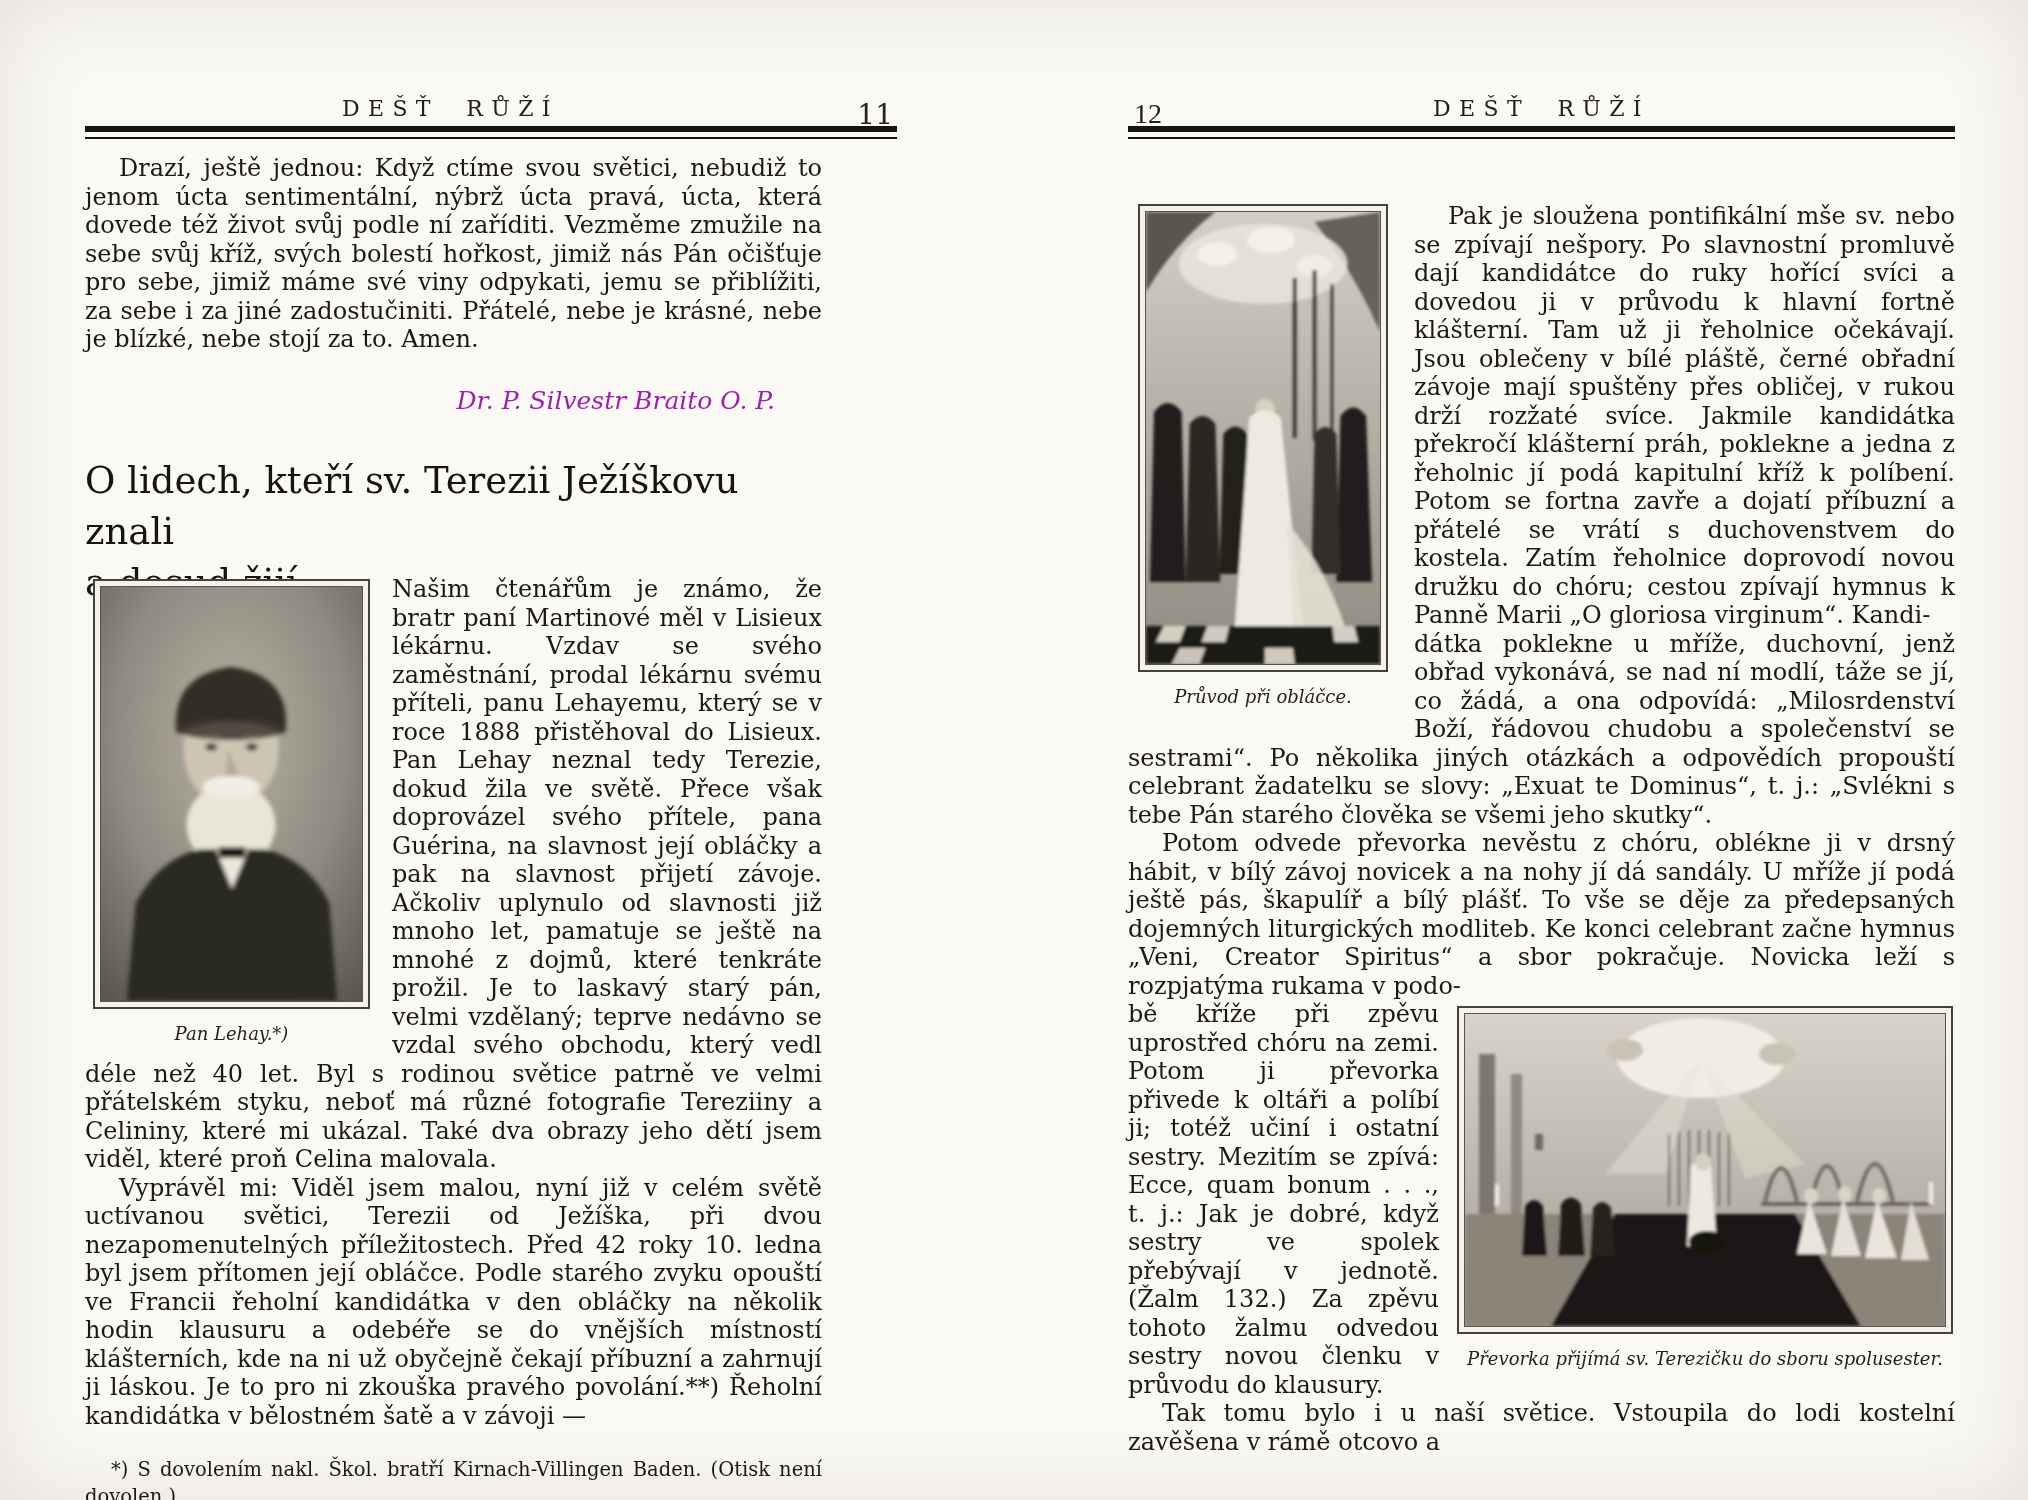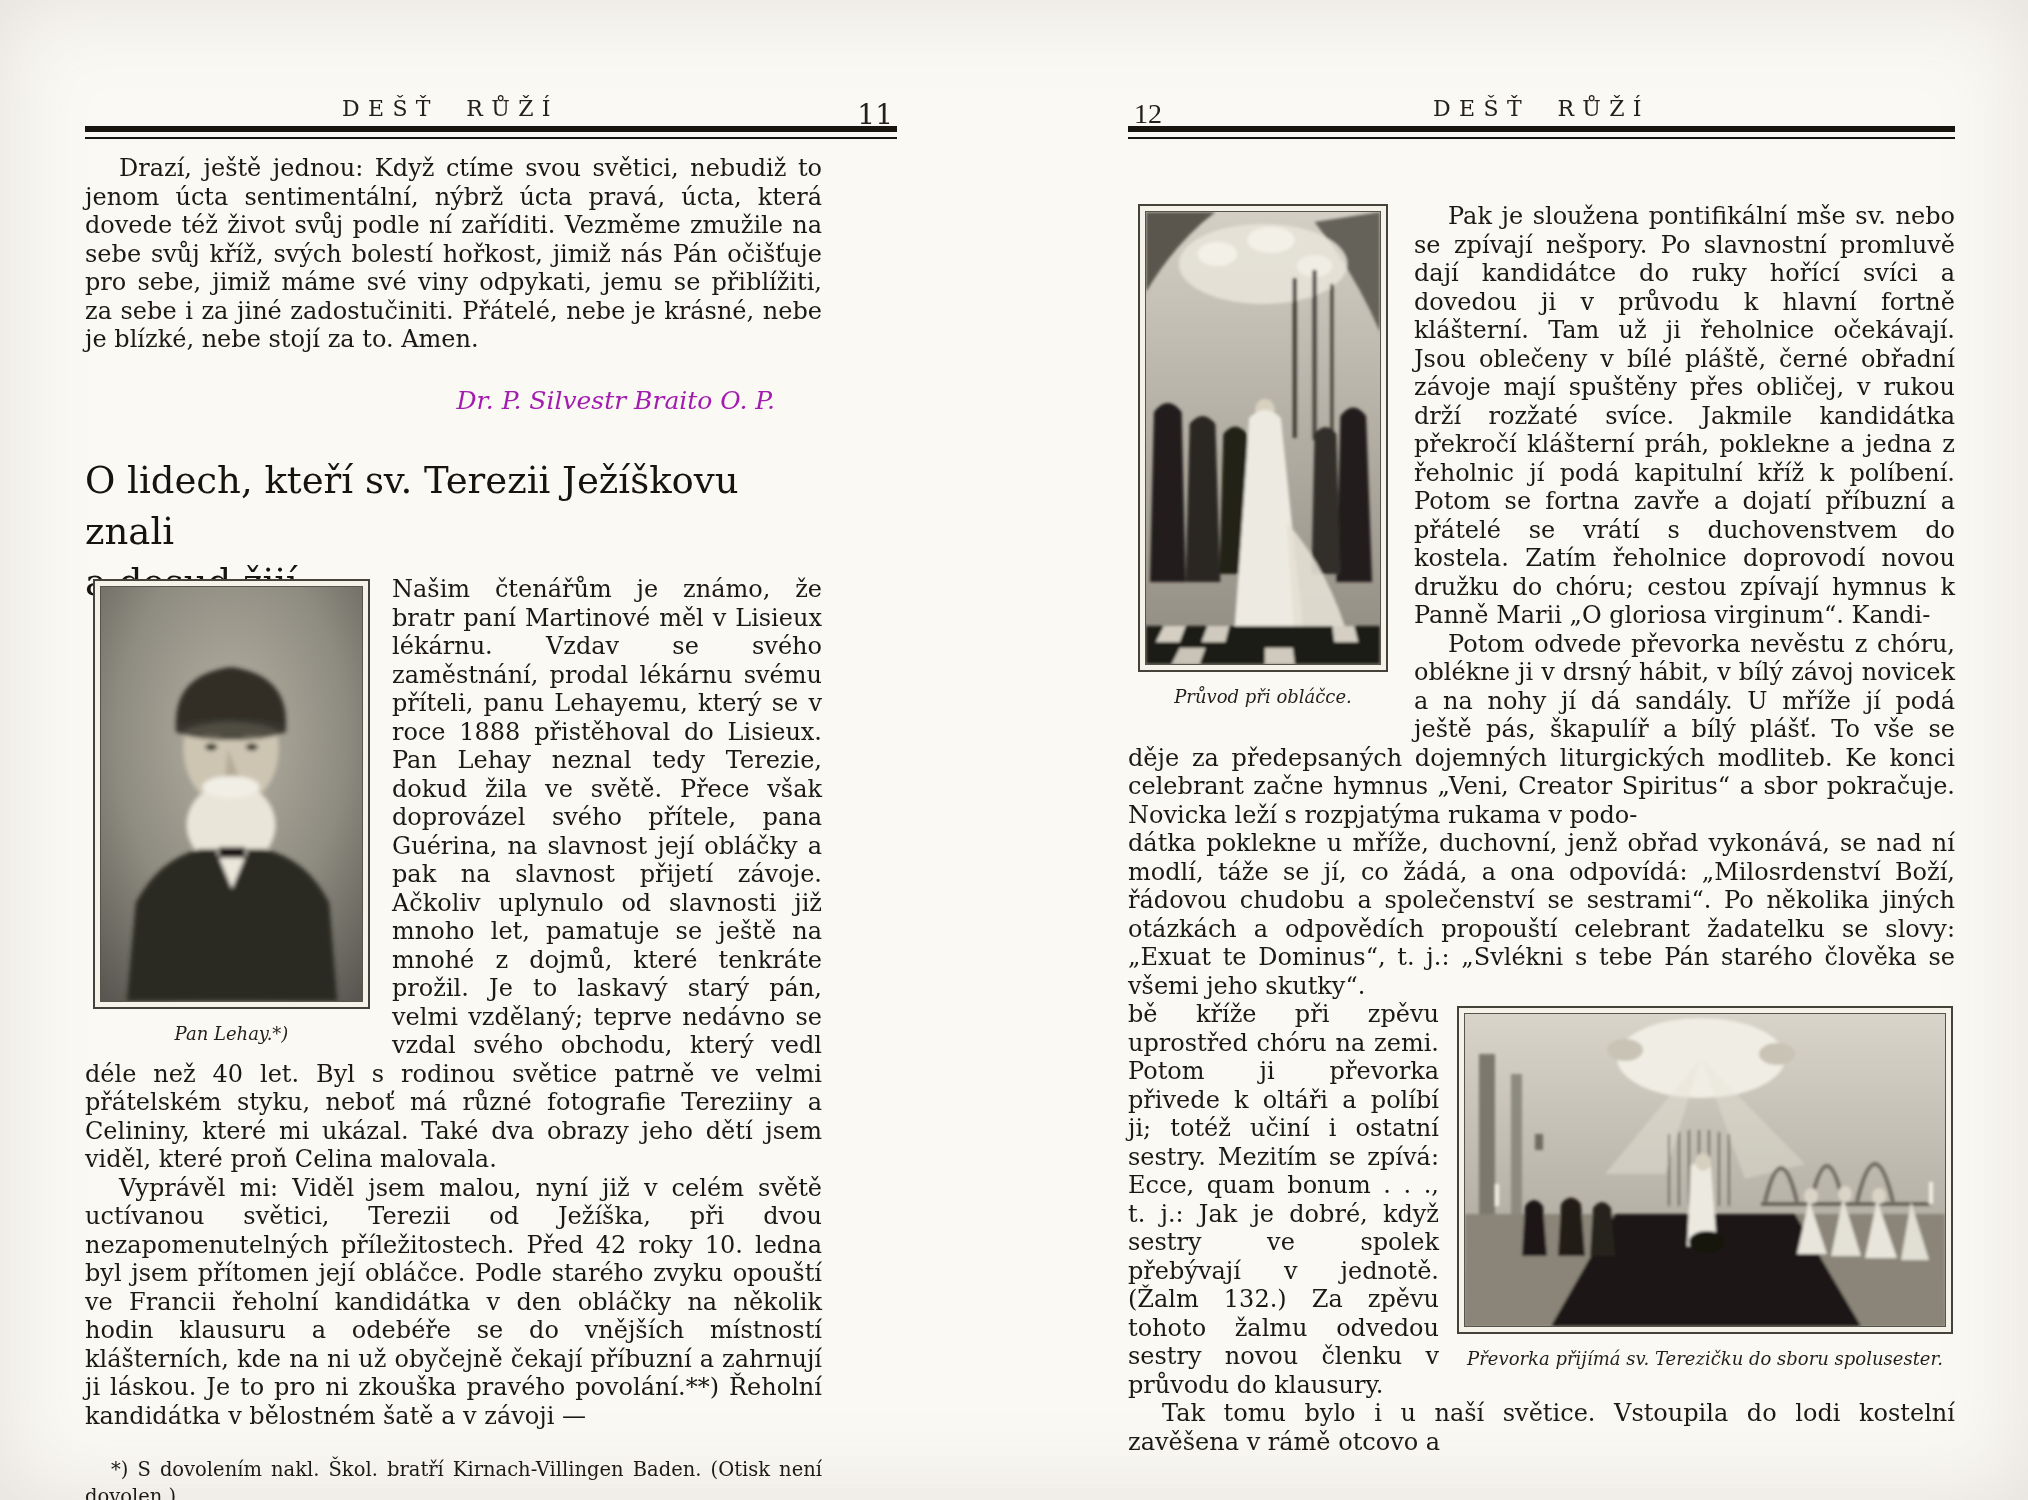--- a/index.html
+++ b/index.html
@@ -182,22 +182,22 @@
               <polygon points="188,414 210,414 214,430 190,430" fill="#d4cfc2"></polygon>
               <polygon points="34,436 60,436 54,452 26,452" fill="#c9c4b7"></polygon>
               <polygon points="120,436 148,436 150,452 120,452" fill="#cfcabd"></polygon>
             </g>
           </svg>
         </div>
         <div class="figure-caption">Průvod při obláčce.</div>
       </div>
 
       <p class="body-text indent">Pak je sloužena pontifikální mše sv. nebo se zpívají nešpory. Po slavnostní promluvě dají kandidátce do ruky hořící svíci a dovedou ji v průvodu k hlavní fortně klášterní. Tam už ji řeholnice očekávají. Jsou oblečeny v bílé pláště, černé obřadní závoje mají spuštěny přes obličej, v rukou drží rozžaté svíce. Jakmile kandidátka překročí klášterní práh, poklekne a jedna z řeholnic jí podá kapitulní kříž k políbení. Potom se fortna zavře a dojatí příbuzní a přátelé se vrátí s duchovenstvem do kostela. Zatím řeholnice doprovodí novou družku do chóru; cestou zpívají hymnus k Panně Marii „O gloriosa virginum“. Kandi-</p>
+      <p class="body-text">dátka poklekne u mříže, duchovní, jenž obřad vykonává, se nad ní modlí, táže se jí, co žádá, a ona odpovídá: „Milosrdenství Boží, řádovou chudobu a společenství se sestrami“. Po několika jiných otázkách a odpovědích propouští celebrant žadatelku se slovy: „Exuat te Dominus“, t. j.: „Svlékni s tebe Pán starého člověka se všemi jeho skutky“.</p>
       <p class="body-text indent">Potom odvede převorka nevěstu z chóru, oblékne ji v drsný hábit, v bílý závoj novicek a na nohy jí dá sandály. U mříže jí podá ještě pás, škapulíř a bílý plášť. To vše se děje za předepsaných dojemných liturgických modliteb. Ke konci celebrant začne hymnus „Veni, Creator Spiritus“ a sbor pokračuje. Novicka leží s rozpjatýma rukama v podo-</p>
-      <p class="body-text">dátka poklekne u mříže, duchovní, jenž obřad vykonává, se nad ní modlí, táže se jí, co žádá, a ona odpovídá: „Milosrdenství Boží, řádovou chudobu a společenství se sestrami“. Po několika jiných otázkách a odpovědích propouští celebrant žadatelku se slovy: „Exuat te Dominus“, t. j.: „Svlékni s tebe Pán starého člověka se všemi jeho skutky“.</p>
 
       <div class="fig2-block">
         <div class="figure-frame">
           <svg viewBox="0 0 480 312" width="480" height="312" preserveAspectRatio="none">
             <defs>
               <linearGradient id="wg" x1="0" y1="0" x2="0" y2="1">
                 <stop offset="0%" stop-color="#d8d4c9"></stop>
                 <stop offset="70%" stop-color="#b2aea3"></stop>
                 <stop offset="100%" stop-color="#9a968b"></stop>
               </linearGradient>

